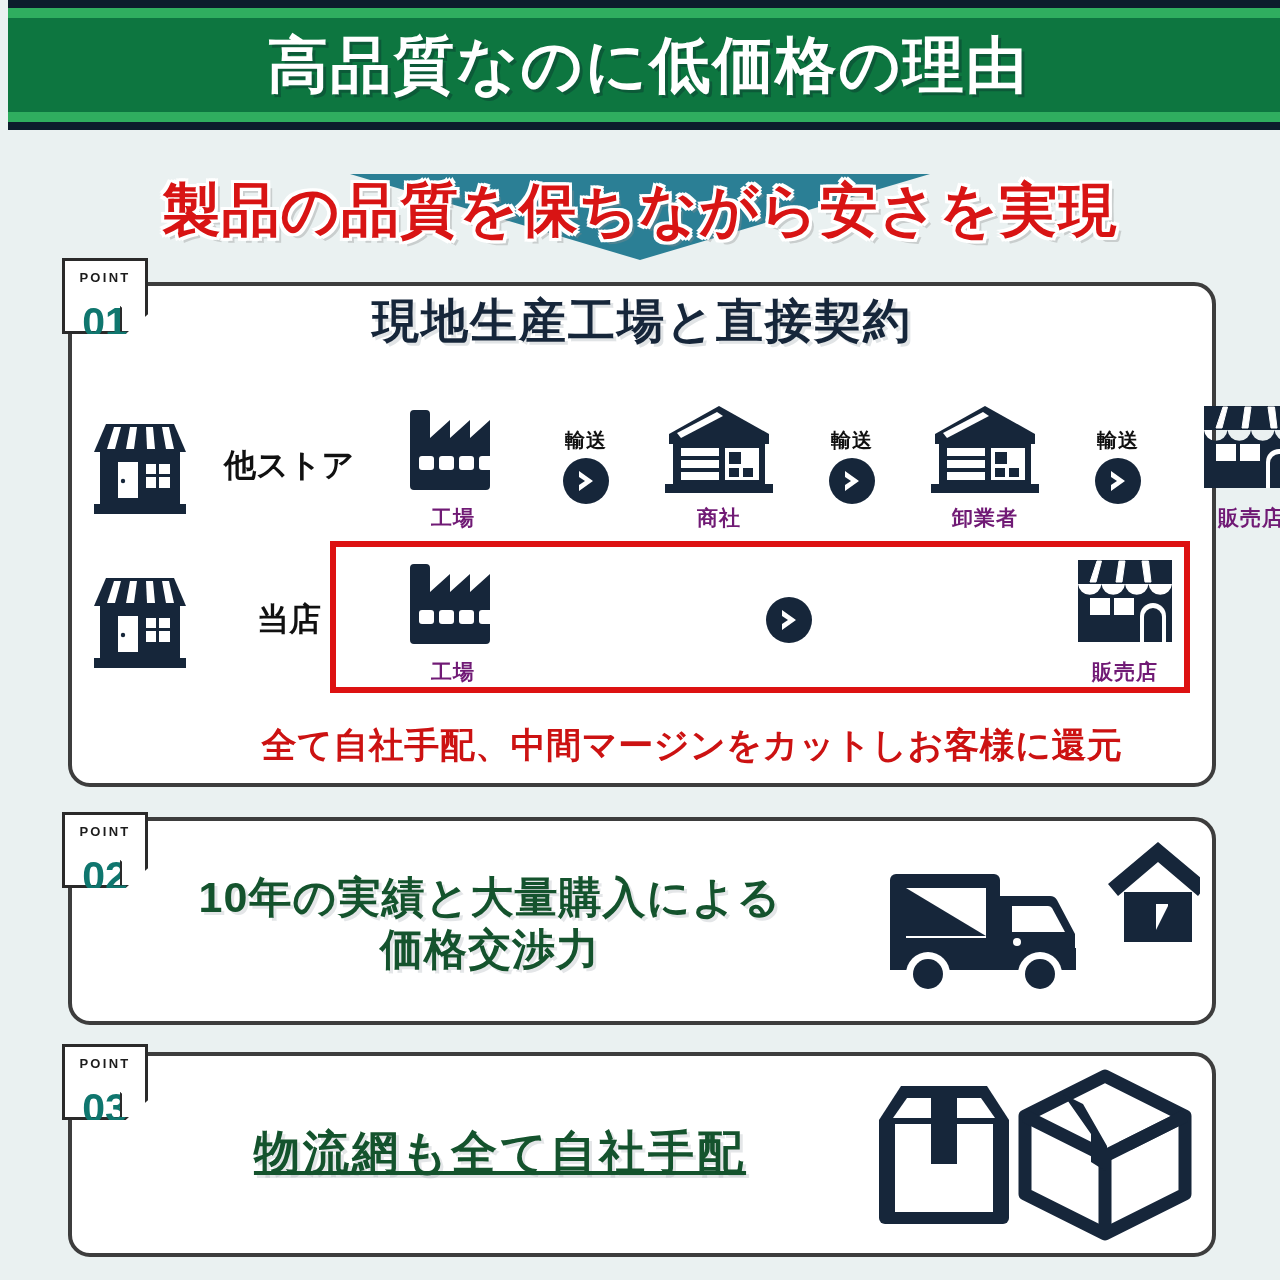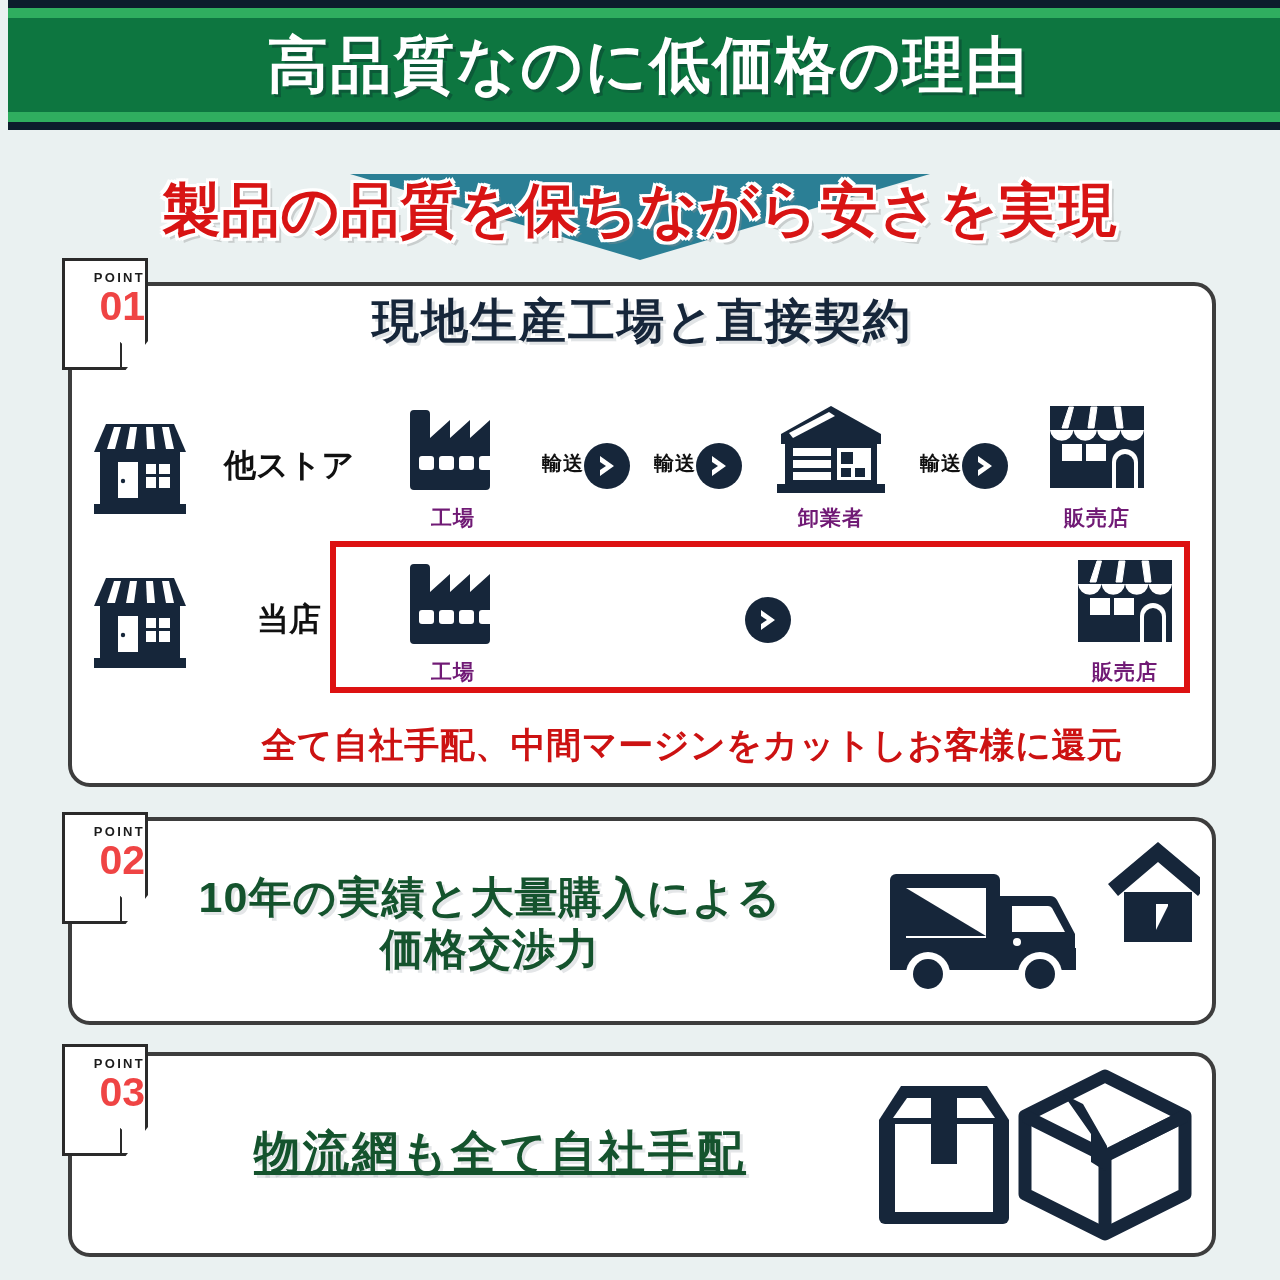--- a/index.html
+++ b/index.html
@@ -60,27 +60,27 @@
     background:#ffffff;
     box-sizing:border-box;
   }
   #card1{left:68px;top:282px;width:1148px;height:505px;}
   #card2{left:68px;top:817px;width:1148px;height:208px;}
   #card3{left:68px;top:1052px;width:1148px;height:205px;}
 
   
   .badge{
     position:absolute;
-    width:86px;height:112px;
+    width:86px;height:76px;
     background:#ffffff;
     border:3px solid #2a2a2a;
     box-sizing:border-box;
     z-index:6;
     clip-path:polygon(0 0,100% 0,100% 74%,74% 100%,0 100%);
-    text-align:right;
+    text-align:center;
   }
   .badge::after{
     
     content:"";
     position:absolute;right:0;bottom:0;
     width:23px;height:23px;
     background:#ffffff;
     border-left:2px solid #2a2a2a;
     border-top:2px solid #2a2a2a;
     transform:translate(0,0);
@@ -89,23 +89,23 @@
   .badge-label{
     display:block;
     font-size:13px;font-weight:bold;
     letter-spacing:2.3px;
     color:#1c1c1c;
     margin-top:9px;
   }
   .badge-num{
     display:block;
     font-size:41px;font-weight:bold;
-    color:#ef4444;
+    color:#0f766e;
     line-height:0.95;
-    margin-top:2px;
+    margin-top:18px;
   }
   #badge1{left:62px;top:258px;}
   #badge2{left:62px;top:812px;}
   #badge3{left:62px;top:1044px;}
 
   
   .card1-title{
     position:absolute;left:68px;top:290px;width:1148px;
     text-align:center;
     color:#16263a;
@@ -130,21 +130,21 @@
     flex:0 0 auto;
     display:flex;flex-direction:column;align-items:center;justify-content:flex-end;
     width:130px;
   }
   .node-label{
     font-size:21px;font-weight:bold;color:#701a75;
     margin-top:6px;letter-spacing:1px;
   }
   .trans{
     flex:0 0 auto;
-    display:flex;flex-direction:row;align-items:center;
+    display:flex;flex-direction:column;align-items:center;
     width:88px;
   }
   .trans-label{
     font-size:20px;font-weight:bold;color:#111;
     margin-bottom:4px;letter-spacing:1px;
   }
   .arrow-circle{
     width:46px;height:46px;border-radius:50%;
     background:#16263a;
     display:flex;align-items:center;justify-content:center;
@@ -259,20 +259,42 @@
 
   <div class="trans">
     <span class="trans-label">輸送</span>
     <div class="arrow-circle">
       <svg width="22" height="24" viewBox="0 0 22 24">
           <path d="M4 2 L18 12 L4 22 L4 16 L10 12 L4 8 Z" fill="#ffffff"></path>
         </svg>
     </div>
   </div>
 
+  <div class="node">
+    <svg width="116" height="98" viewBox="0 0 116 98">
+      <g fill="#16263a">
+        <path d="M8 34 L58 6 L108 34 L108 44 L8 44 Z"></path>
+        <rect x="12" y="40" width="92" height="44"></rect>
+        <rect x="4" y="84" width="108" height="9"></rect>
+      </g>
+      <g fill="#ffffff">
+        <path d="M16 33 L56 12 L62 16 L20 38 Z"></path>
+        <rect x="20" y="48" width="38" height="8"></rect>
+        <rect x="20" y="60" width="38" height="8"></rect>
+        <rect x="20" y="72" width="38" height="8"></rect>
+        <rect x="64" y="48" width="34" height="32"></rect>
+      </g>
+      <g fill="#16263a">
+        <rect x="68" y="52" width="12" height="12"></rect>
+        <rect x="68" y="68" width="10" height="9"></rect>
+        <rect x="82" y="68" width="10" height="9"></rect>
+      </g>
+    </svg>
+    <span class="node-label">商社</span>
+  </div>
 
   <div class="trans">
     <span class="trans-label">輸送</span>
     <div class="arrow-circle">
       <svg width="22" height="24" viewBox="0 0 22 24">
           <path d="M4 2 L18 12 L4 22 L4 16 L10 12 L4 8 Z" fill="#ffffff"></path>
         </svg>
     </div>
   </div>
 

